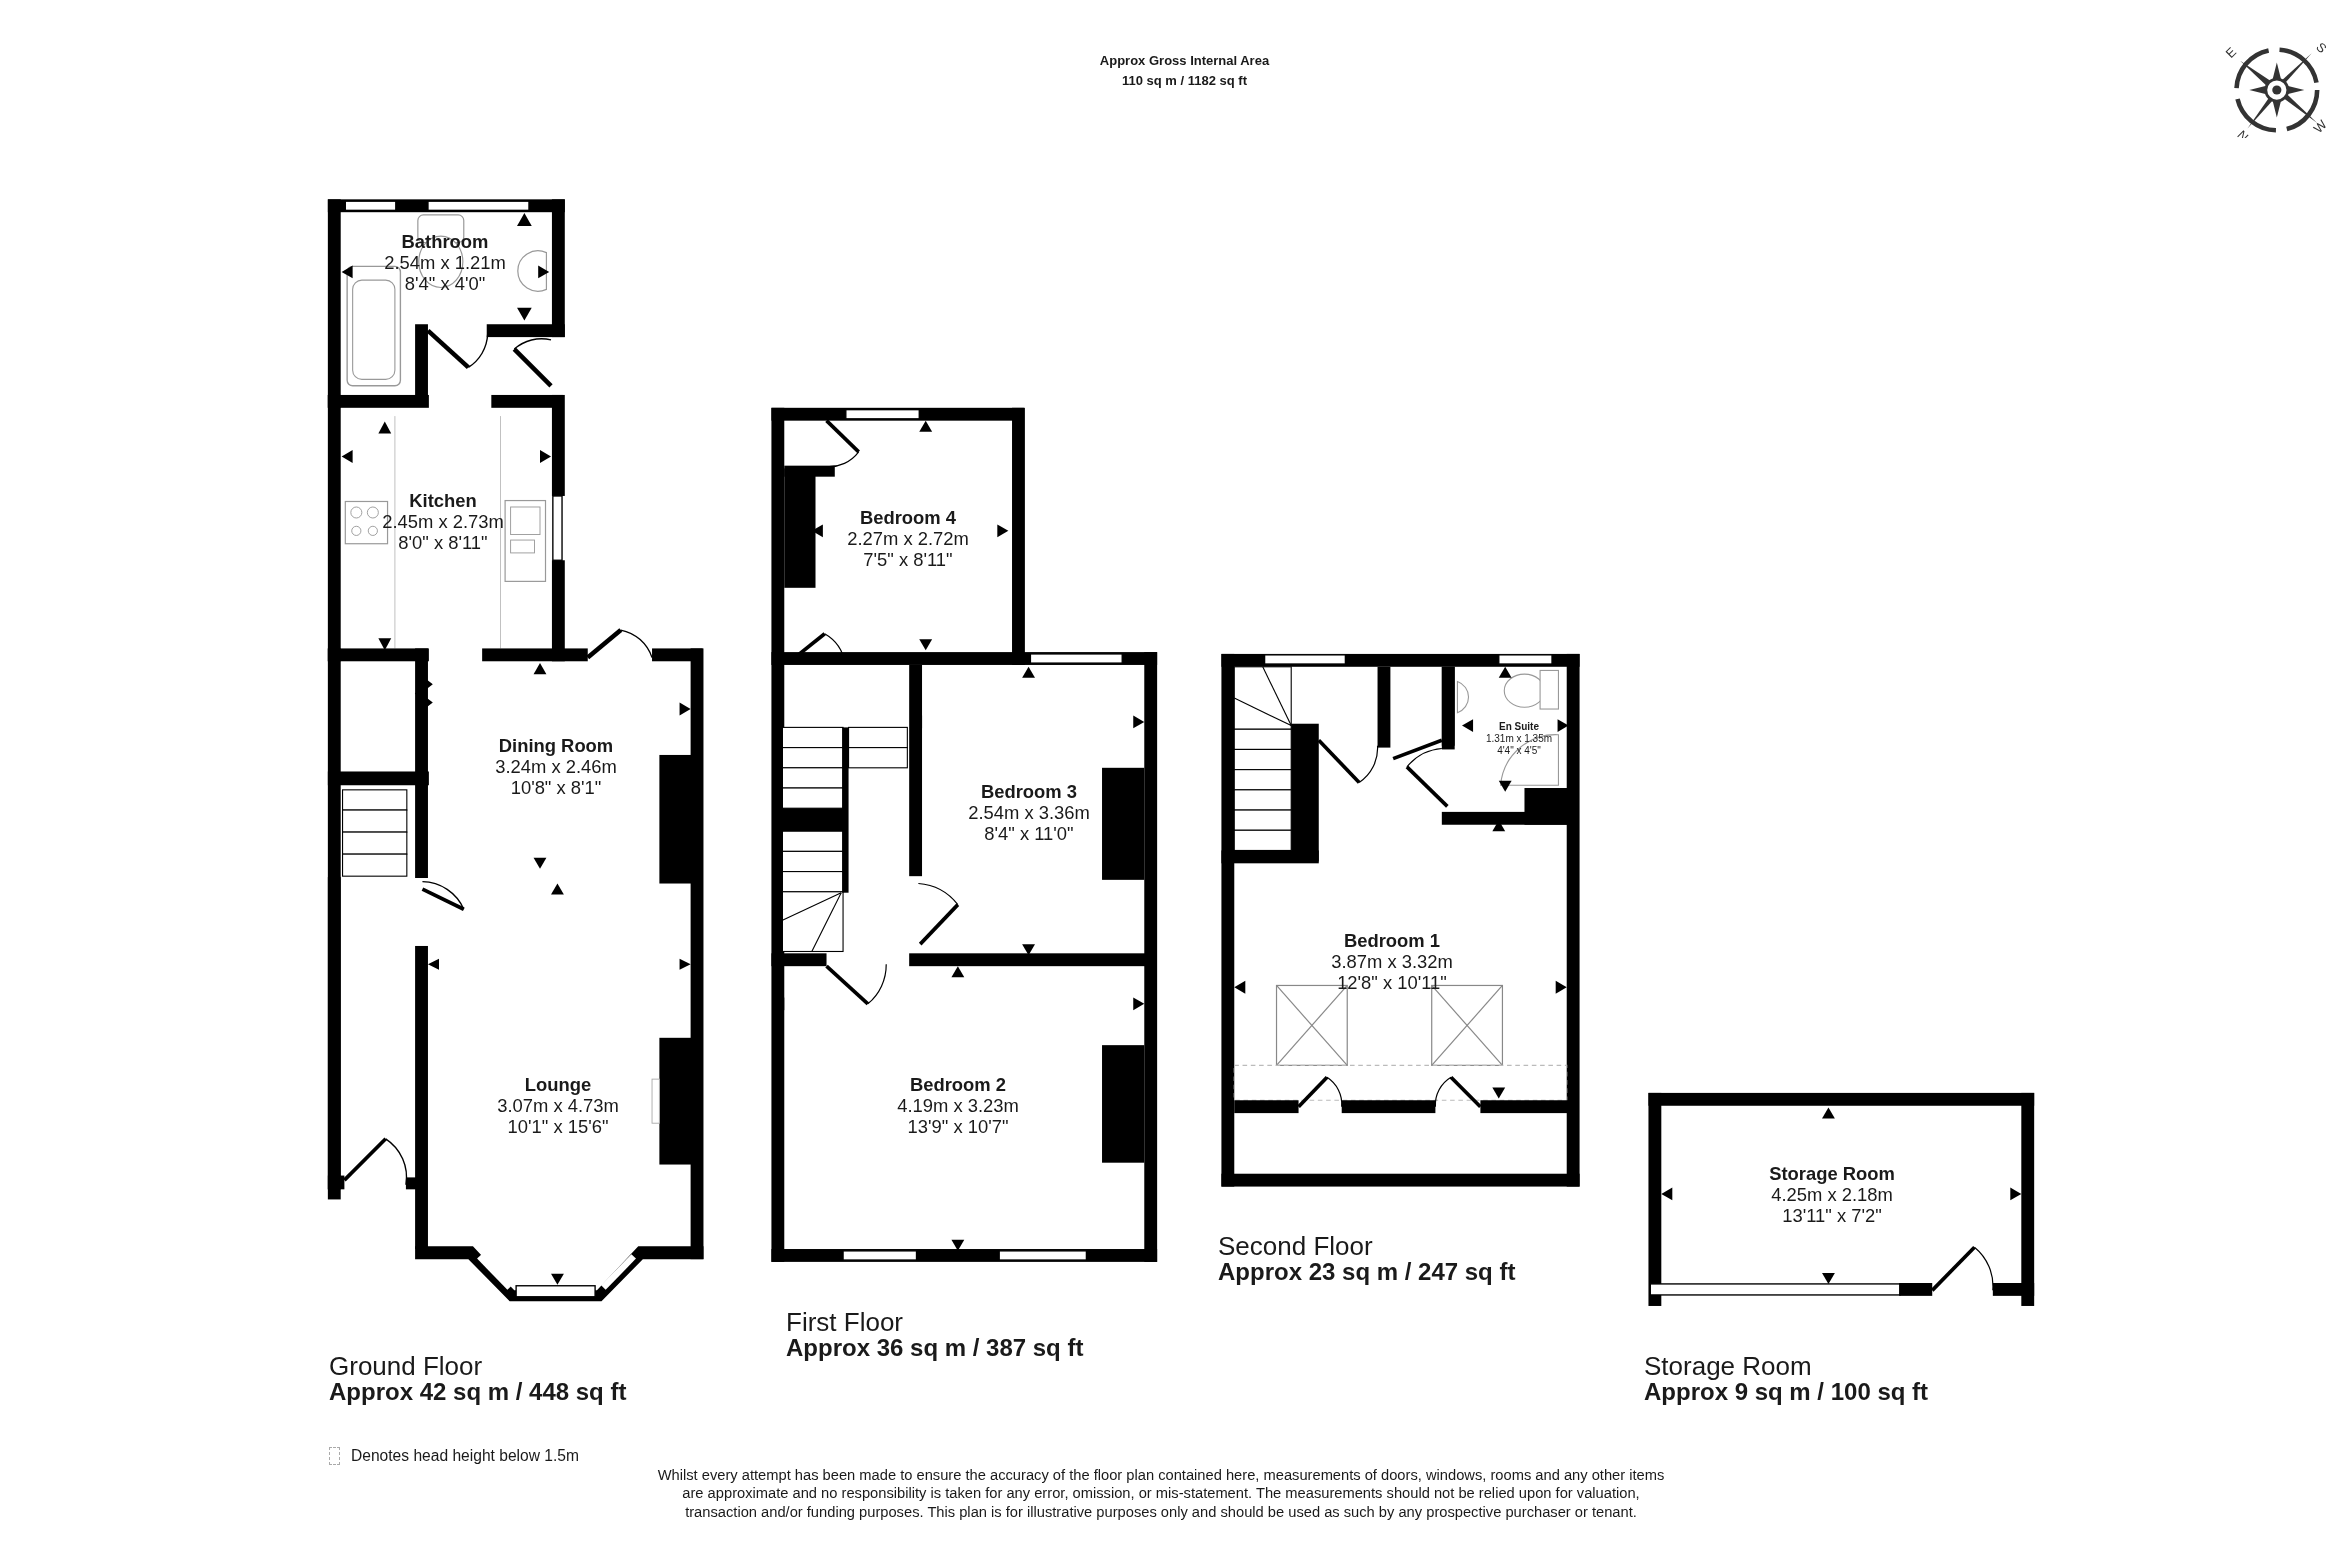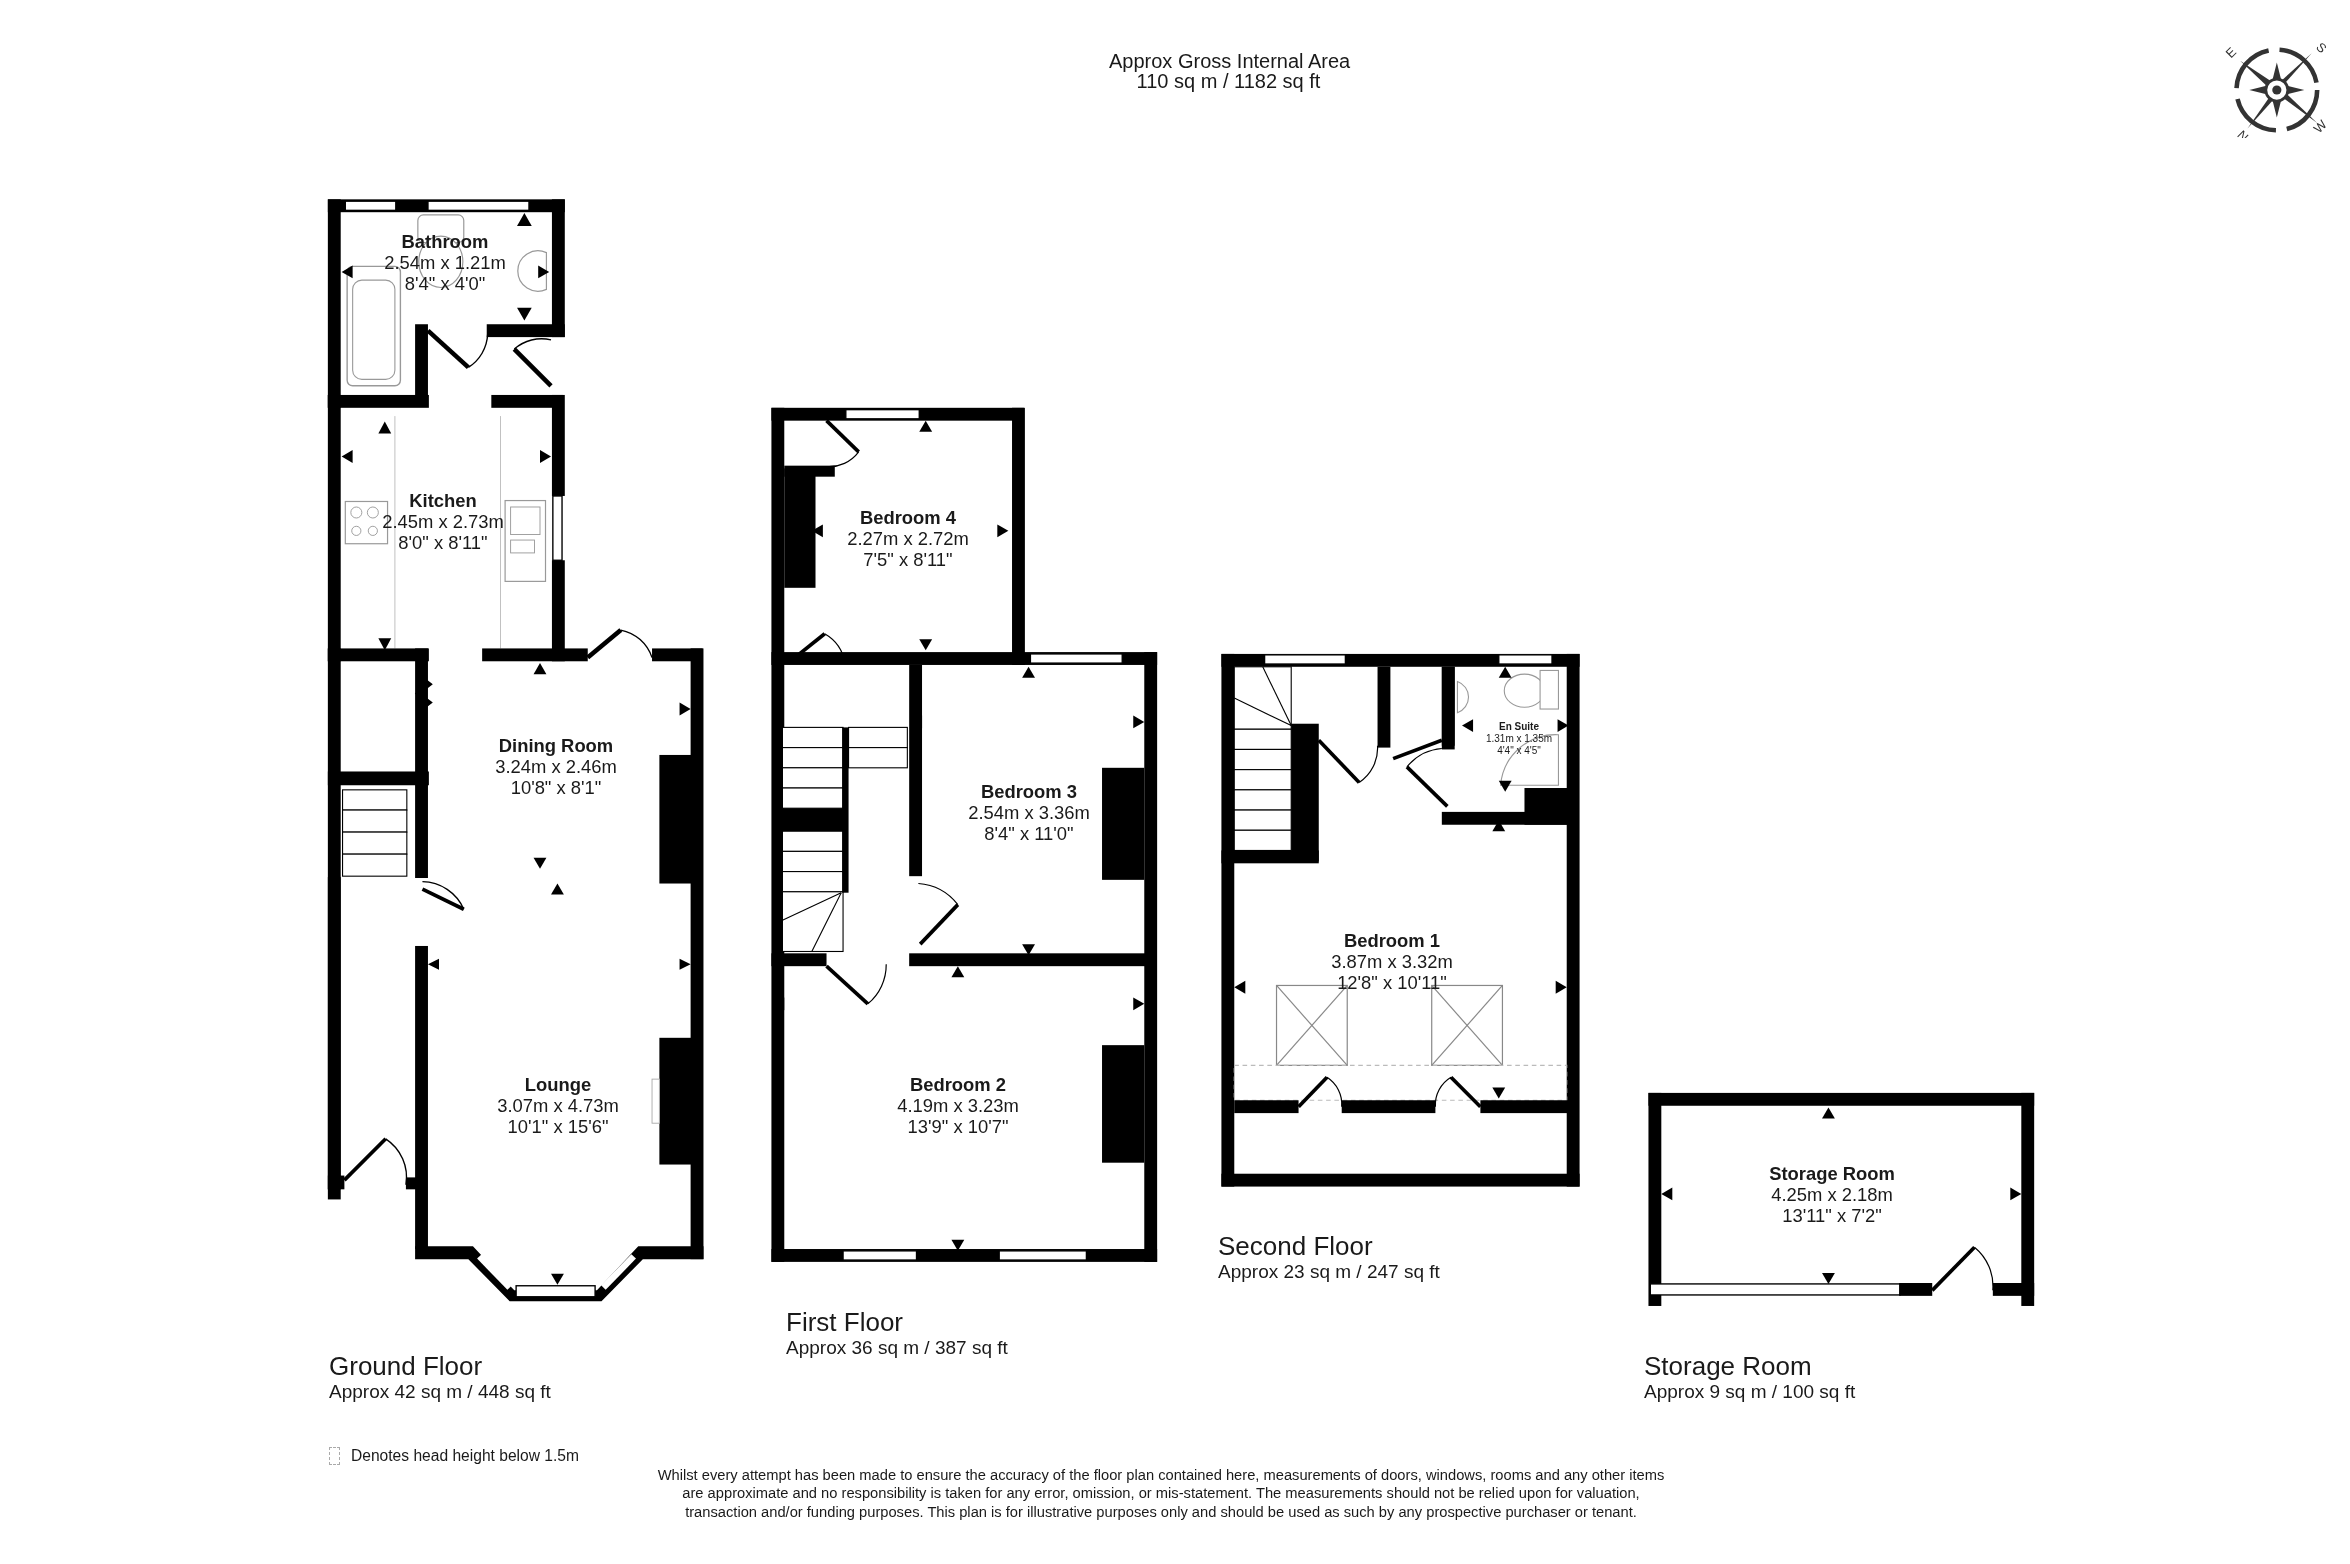--- a/index.html
+++ b/index.html
@@ -1,21 +1,21 @@
 <!DOCTYPE html>
 <html style="font-size:14.7px"><head>
 <meta charset="utf-8">
 <style>
   html, body { margin:0; padding:0; background:#ffffff; }
   body { width:2351px; height:1565px; position:relative; overflow:hidden; font-family:"Liberation Sans", sans-serif; color:#1a1a1a; }
   #plan { position:absolute; left:0; top:0; width:2351px; height:1565px; }
   .txt { position:absolute; white-space:nowrap; }
-  .hdr { left:1109px; top:51px; width:239px; text-align:center; font-weight:normal; font-size:20px; line-height:20px; }
+  .hdr { left:1065px; top:51px; width:239px; text-align:center; font-weight:bold; font-size:13px; line-height:20px; }
   .floor-title { font-size:26px; line-height:29px; }
-  .floor-area { font-size:19px; font-weight:normal; line-height:22px; }
+  .floor-area { font-size:24px; font-weight:bold; line-height:22px; }
   .room-label { position:absolute; text-align:center; transform:translateX(-50%); white-space:nowrap; font-size:18.4px; line-height:21px; }
   .room-label .nm { font-weight:bold; }
   .room-label.small { font-size:10px; line-height:12px; }
   .legend { left:329px; top:1447px; font-size:15.6px; display:flex; align-items:flex-start; gap:11px; }
   .legend-box { width:11px; height:18.4px; border:1.4px dashed #aaaaaa; box-sizing:border-box; }
   .disclaimer { left:656px; top:1466px; width:1010px; text-align:center; font-size:14.7px; line-height:18.4px; white-space:normal; }
   .compass { position:absolute; left:2220px; top:9.2px; width:110px; height:129px; }
 </style>
 </head>
 <body>

